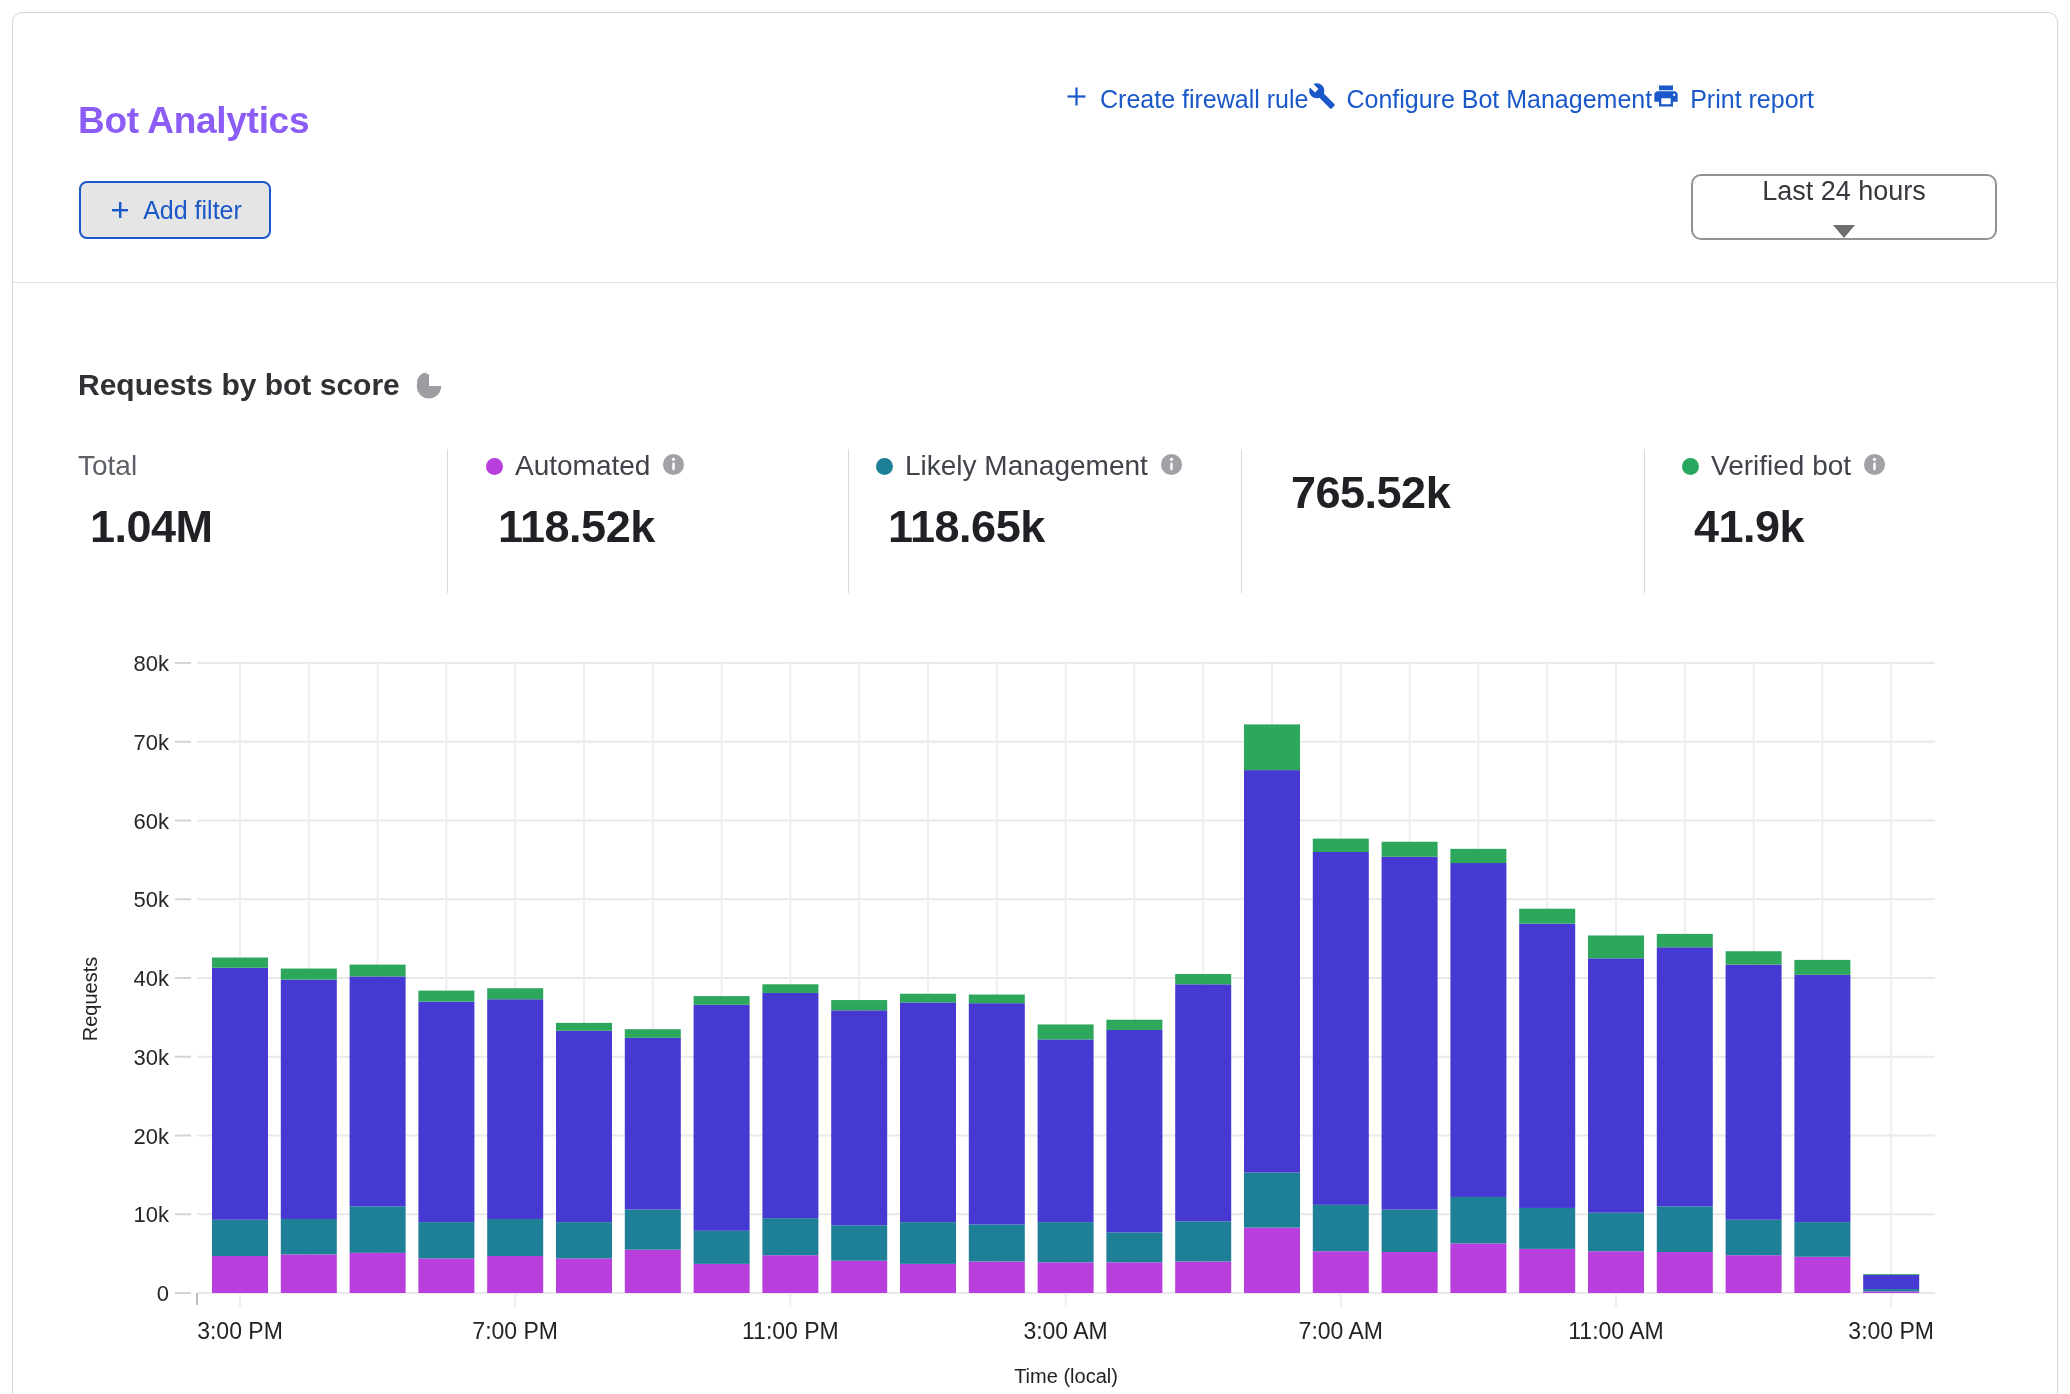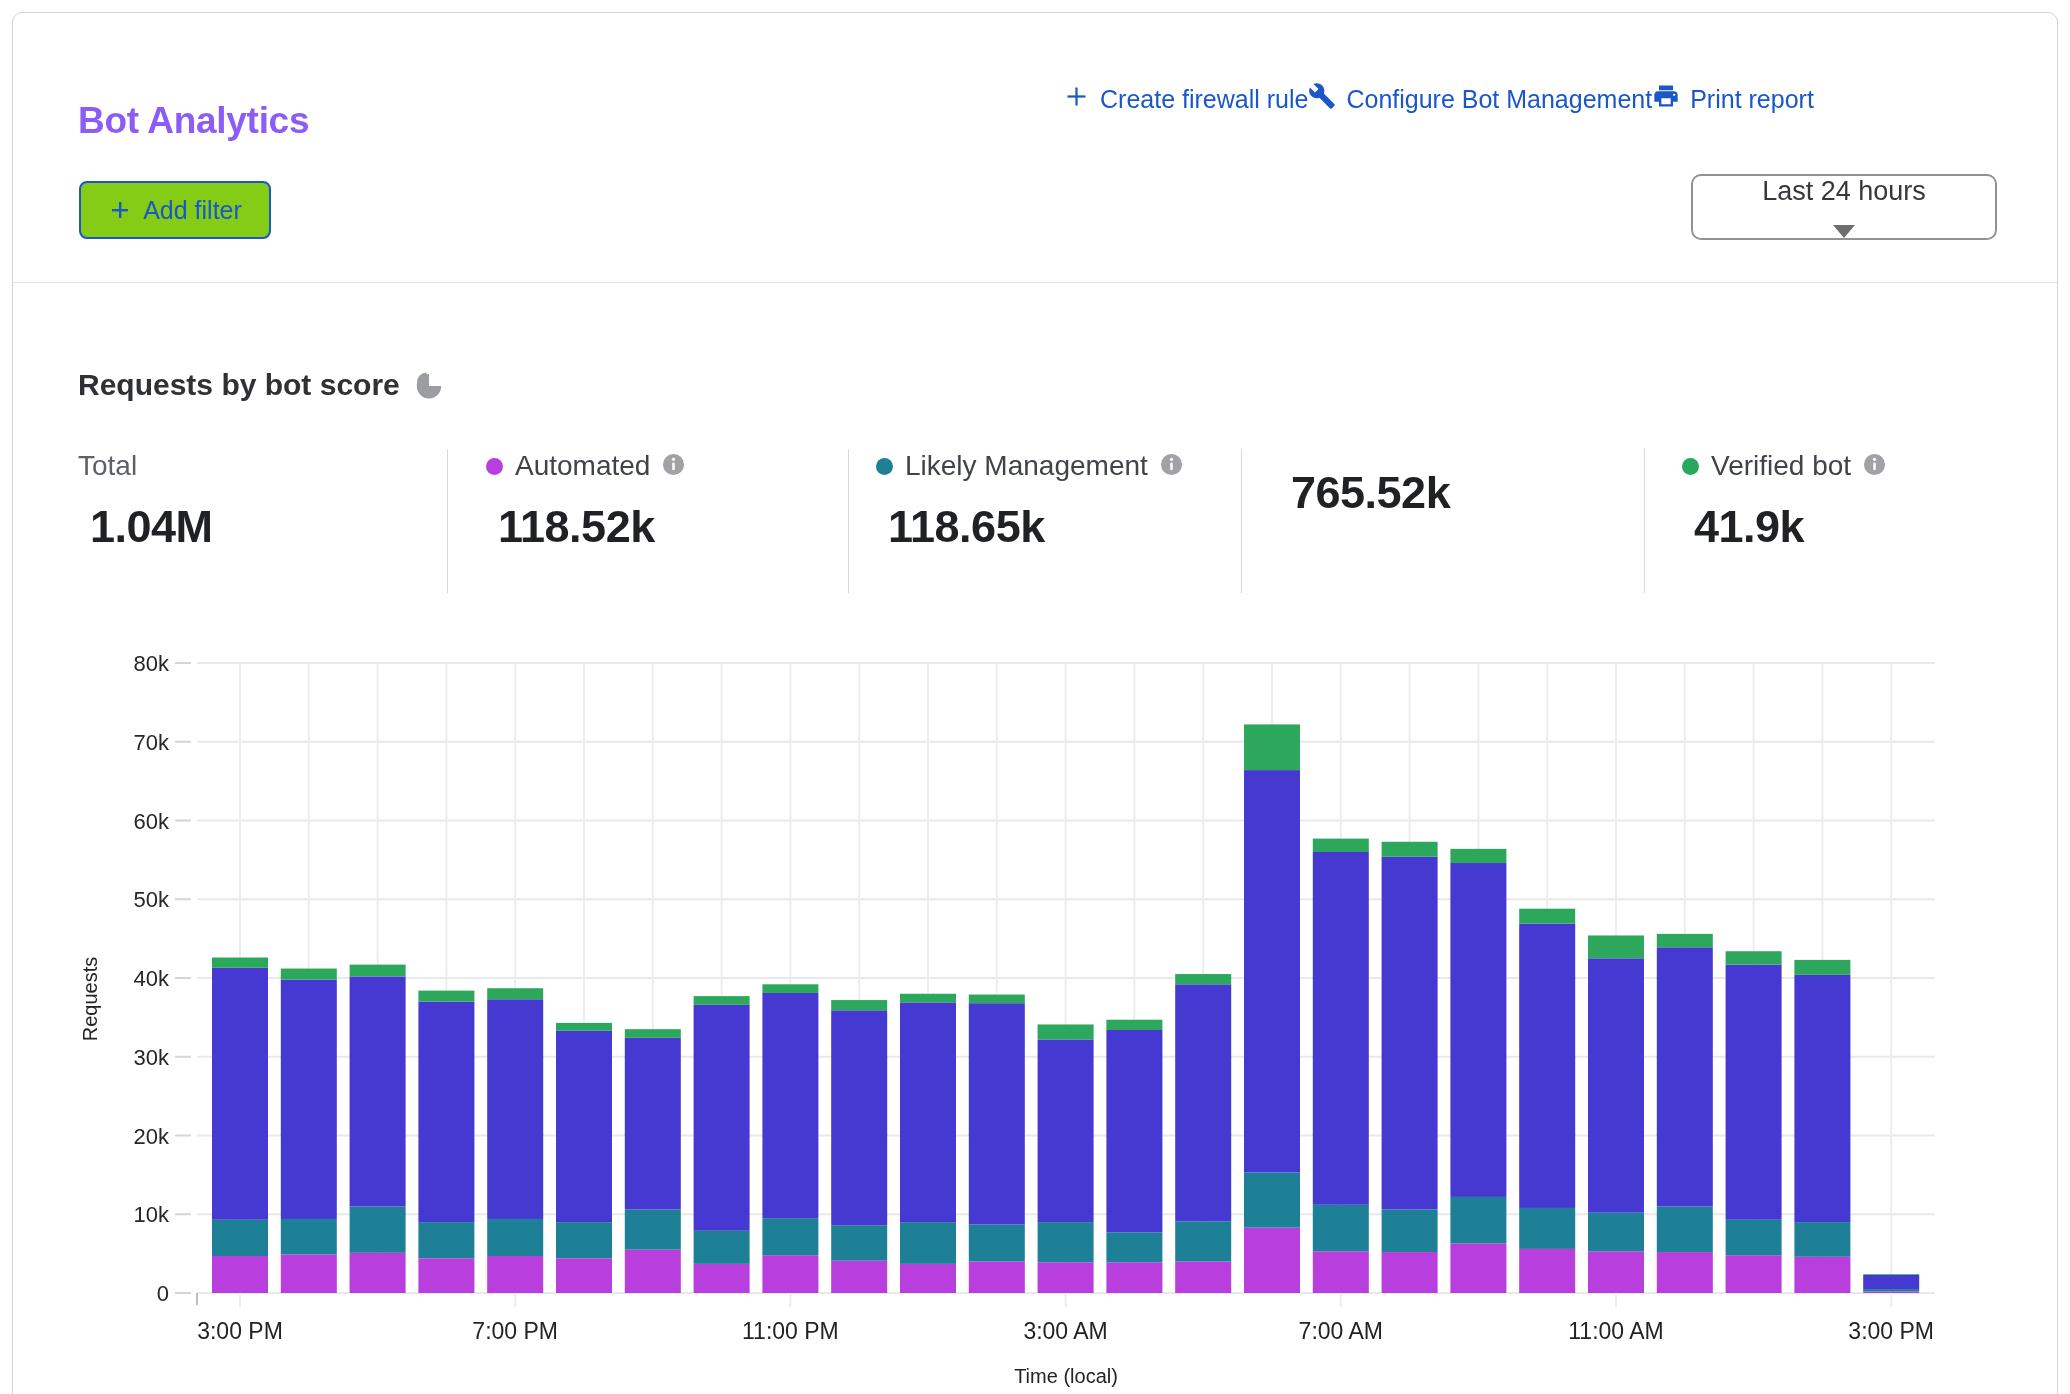--- a/index.html
+++ b/index.html
@@ -8,21 +8,21 @@
   .card{position:absolute;left:12px;top:12px;width:2044px;height:1420px;
         background:#fff;border:1px solid #d4d4d4;border-radius:10px;}
   .page-title{position:absolute;left:65px;top:62px;font-size:37px;font-weight:700;
               color:#8b5cf6;letter-spacing:-0.3px;}
   .actions{position:absolute;left:1050px;top:62px;height:48px;display:flex;
            align-items:center;}
   .action-link{display:flex;align-items:center;gap:10px;color:#1a57c8;font-size:25px;
                cursor:pointer;text-decoration:none;white-space:nowrap;}
   .action-link svg{flex:0 0 auto;}
   .add-filter-btn{position:absolute;left:66px;top:168px;width:192px;height:58px;
-        background:#84cc16;border:2px solid #1a57c8;border-radius:8px;color:#1a57c8;
+        background:#e5e5e5;border:2px solid #1a57c8;border-radius:8px;color:#1a57c8;
         font-size:25px;font-family:inherit;display:flex;align-items:center;
         justify-content:center;gap:11px;cursor:pointer;}
   .time-select{position:absolute;left:1678px;top:161px;width:306px;height:66px;
         border:2px solid #929292;border-radius:10px;background:#fff;display:flex;
         align-items:center;padding:0 22px;box-sizing:border-box;cursor:pointer;flex-direction:column;}
   .time-select .sel-label{font-size:27px;color:#36383d;flex:1;}
   .caret{width:0;height:0;border-left:11px solid transparent;border-right:11px solid transparent;
          border-top:13px solid #6e6e6e;}
   .header-divider{position:absolute;left:0;top:269px;width:100%;height:0;
          border-top:1px solid #e2e2e2;}

